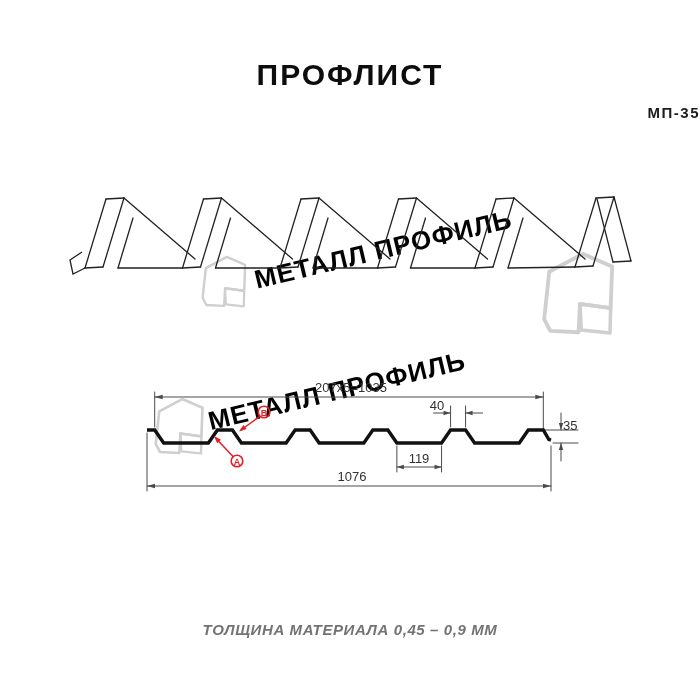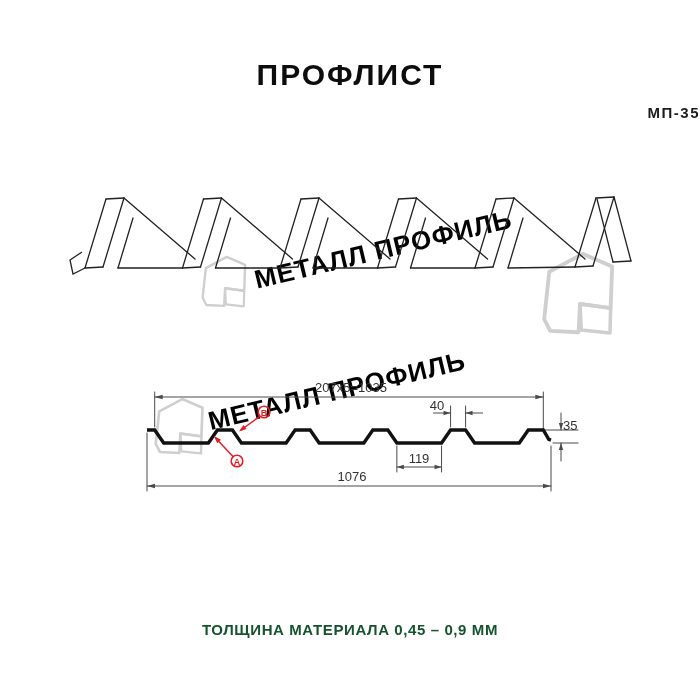--- a/index.html
+++ b/index.html
@@ -3,21 +3,21 @@
 <meta charset="utf-8">
 <style>
   html,body{margin:0;padding:0;background:#ffffff;}
   .page{position:relative;width:700px;height:700px;background:#fff;overflow:hidden;
         font-family:"Liberation Sans", sans-serif;}
   .title{position:absolute;top:58px;left:0;width:700px;text-align:center;
          font-size:30px;font-weight:bold;letter-spacing:2px;color:#0d0d0d;}
   .subtitle{position:absolute;top:104px;left:0;width:700px;text-align:right;
          font-size:15px;font-weight:bold;letter-spacing:1.5px;color:#1c1c1c;}
   .footer{position:absolute;top:621px;left:0;width:700px;text-align:center;
-         font-size:15px;font-weight:bold;letter-spacing:0.6px;color:#14532d;}
+         font-size:15px;font-weight:bold;letter-spacing:0.6px;color:#737373;font-style:italic;}
   svg{position:absolute;top:0;left:0;}
   .dimtxt{font-family:"Liberation Sans",sans-serif;font-size:13px;fill:#333;}
   .ablabel{font-family:"Liberation Sans",sans-serif;font-size:9px;font-weight:bold;}
   .wmtext{font-family:"Liberation Sans",sans-serif;font-size:26px;font-weight:bold;letter-spacing:1px;}
 </style>
 </head>
 <body>
 
 <div class="page">
 

